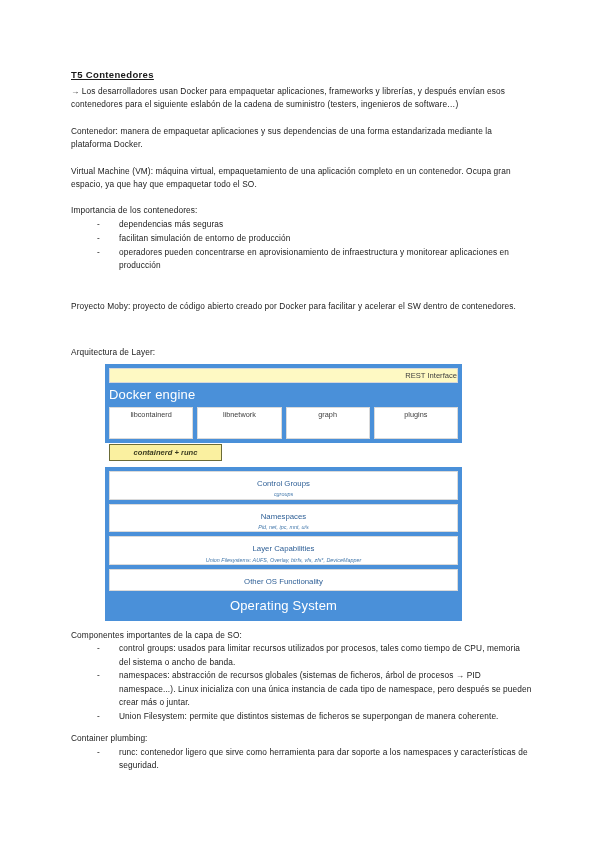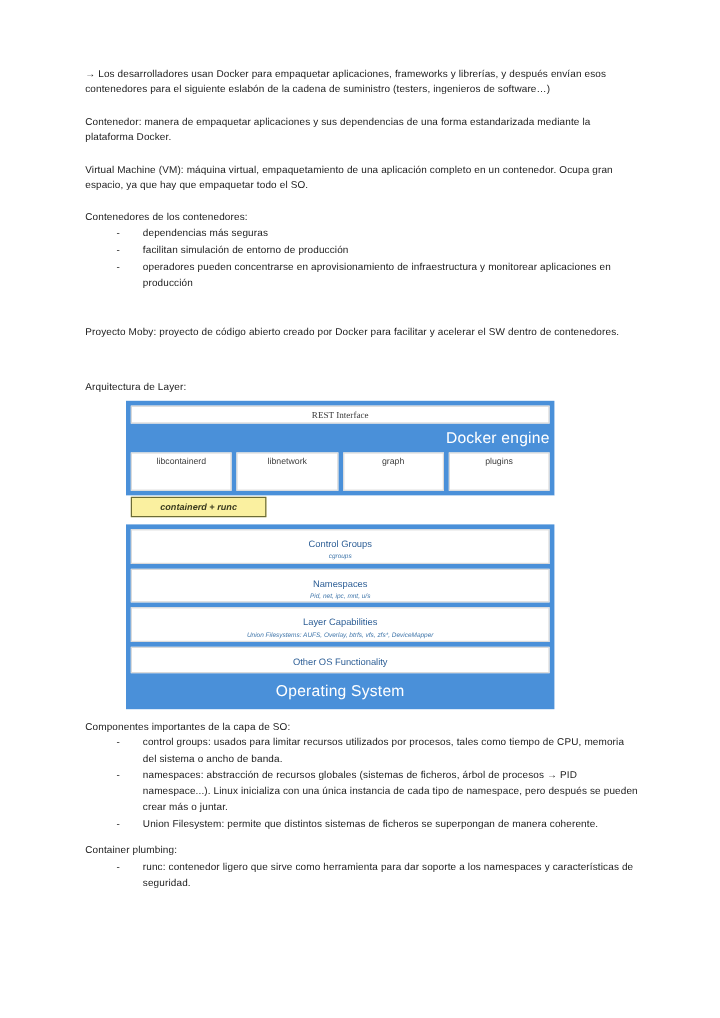--- a/index.html
+++ b/index.html
@@ -70,33 +70,32 @@
     width: 357px;
     margin: 4px 0 0 34px;
     font-family: "Liberation Sans", sans-serif;
   }
   .engine-panel {
     background: #4a90d9;
     padding: 4px 4px 4px 4px;
     box-sizing: border-box;
   }
   .rest-bar {
-    background: #ffffff;
+    background: #fef9c3;
     border: 1px solid #d8d8d8;
     box-sizing: border-box;
     height: 15px;
     line-height: 13px;
-    text-align: center;
+    text-align: right;
     font-size: 7.6px;
     color: #3d3d3d;
     margin-bottom: 3px;
-    font-family: Liberation Serif, serif;
   }
   .engine-title {
-    text-align: right;
+    text-align: left;
     color: #ffffff;
     font-size: 13px;
     line-height: 17px;
     letter-spacing: 0.2px;
     margin-bottom: 4px;
   }
   .engine-row {
     display: flex;
     gap: 4px;
   }
@@ -168,28 +167,29 @@
     font-size: 13px;
     line-height: 22px;
     letter-spacing: 0.2px;
   }
 </style>
 </head>
 <body>
 
 <div class="page">
 
+  <h1 class="doc-title">T5  Contenedores</h1>
 
   <p class="para" style="margin-top:-13px;"><span>→ Los desarrolladores usan Docker para empaquetar aplicaciones, frameworks y librerías, y después envían esos contenedores para el siguiente eslabón de la cadena de suministro (testers, ingenieros de software…)</span></p>
 
   <p class="para"><span>Contenedor: manera de empaquetar aplicaciones y sus dependencias de una forma estandarizada mediante la plataforma Docker.</span></p>
 
   <p class="para"><span>Virtual Machine (VM): máquina virtual, empaquetamiento de una aplicación completo en un contenedor. Ocupa gran espacio, ya que hay que empaquetar todo el SO.</span></p>
 
-  <p class="para tight">Contenedores de los contenedores:</p>
+  <p class="para tight">Importancia de los contenedores:</p>
 
   <ul class="bullets">
     <li><span class="dash">-</span><span>dependencias más seguras</span></li>
     <li><span class="dash">-</span><span>facilitan simulación de entorno de producción</span></li>
     <li><span class="dash">-</span><span>operadores pueden concentrarse en aprovisionamiento de infraestructura y monitorear aplicaciones en producción</span></li>
   </ul>
 
   <div class="spacer-l"></div>
 
   <p class="para"><span>Proyecto Moby: proyecto de código abierto creado por Docker para facilitar y acelerar el SW dentro de contenedores.</span></p>

